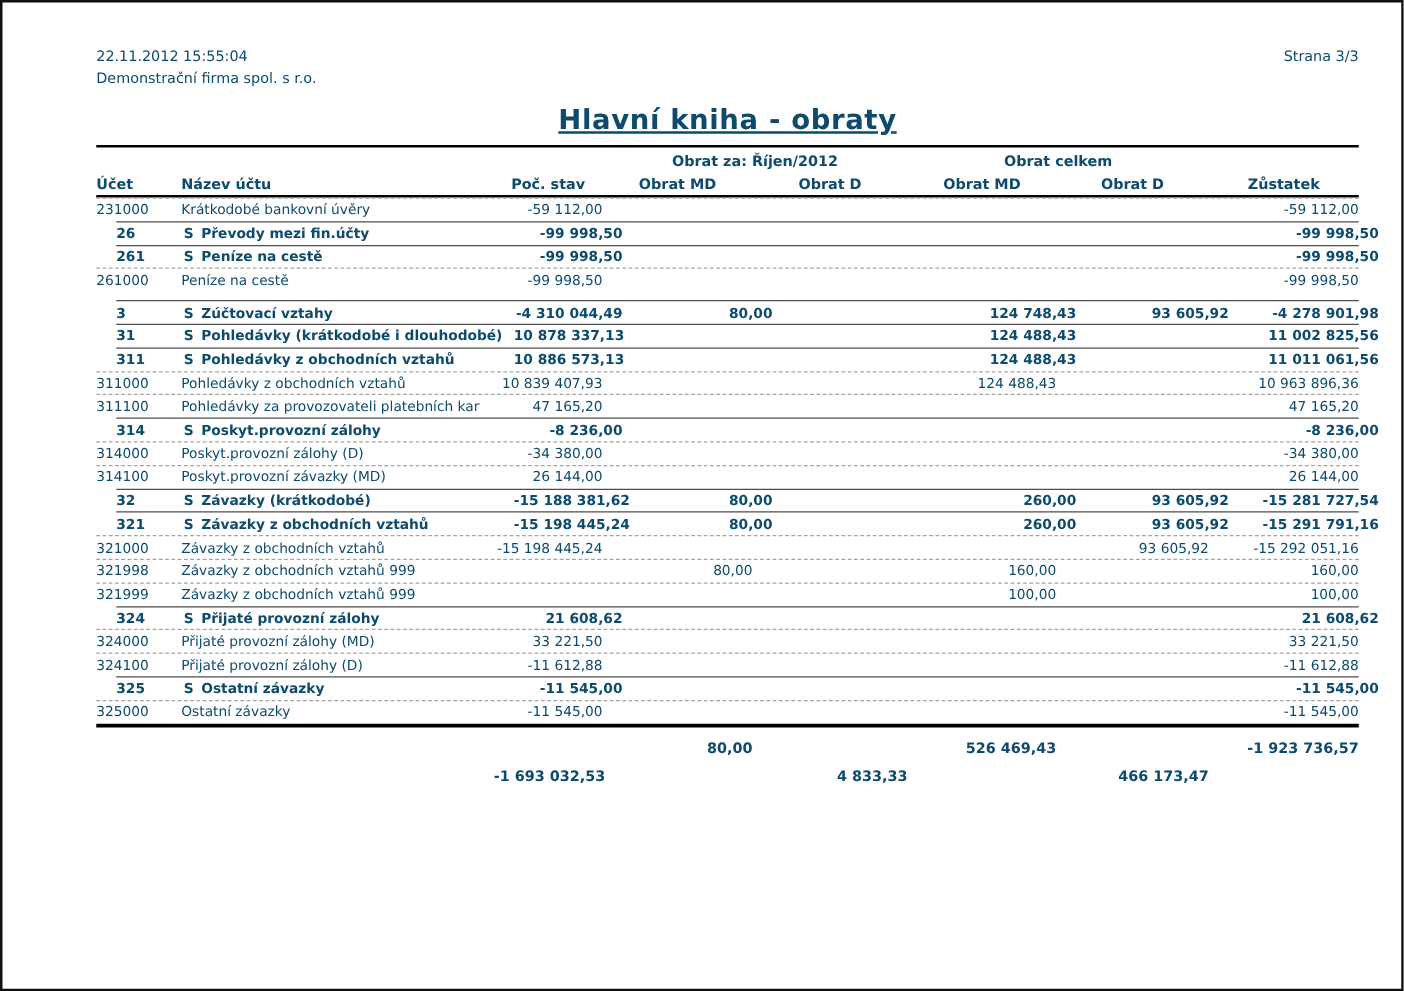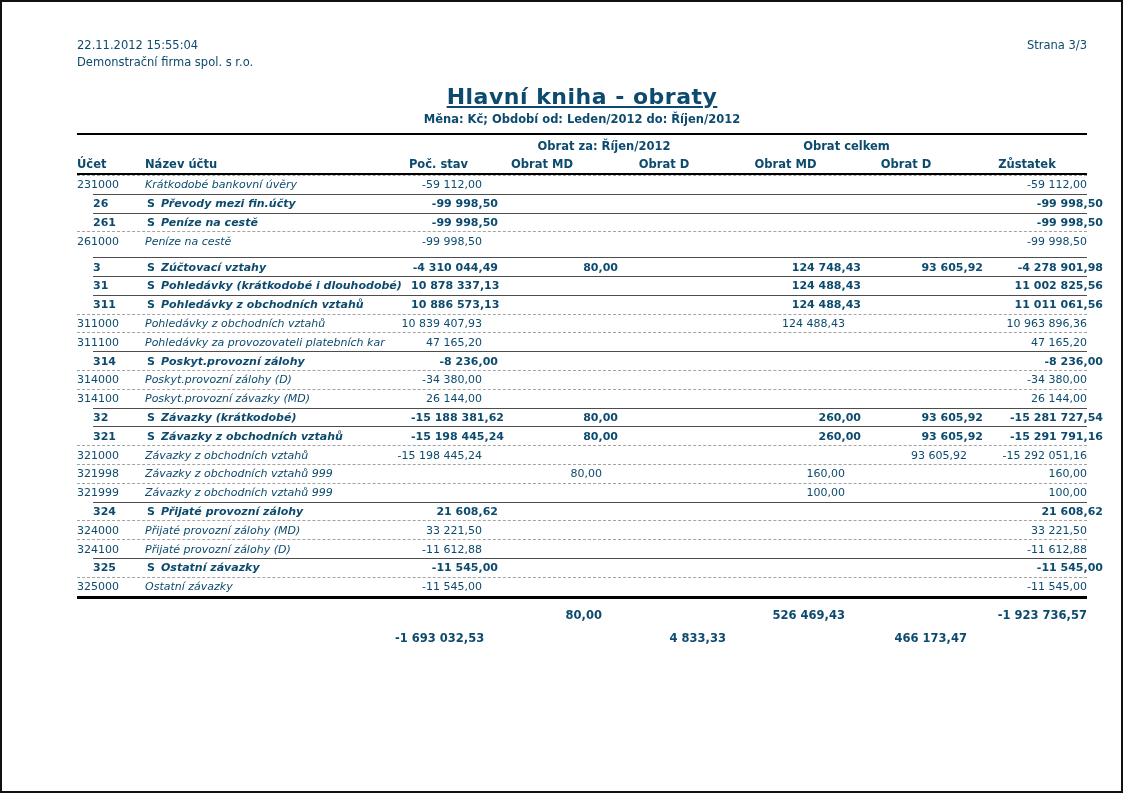--- a/index.html
+++ b/index.html
@@ -25,42 +25,41 @@
   .col-row .num{text-align:center;}
 
   .row{height:17.8px;align-items:center;font-size:11px;}
   .row.bold{font-weight:bold;margin-left:16px;}
   .row.gap{margin-top:7px;}
   .sep-dashed{border-top:1px dashed #a3a3a3;}
   .sep-solid{border-top:1px solid #4d4d4d;}
   .tbody{border-bottom:3px solid #000;}
 
   .ucet{display:flex;justify-content:space-between;padding-right:6px;box-sizing:border-box;}
-  .name{white-space:nowrap;overflow:hidden;padding-right:4px;box-sizing:border-box;font-style:italic;}
+  .name{white-space:nowrap;overflow:hidden;padding-right:4px;box-sizing:border-box;}
   .num{text-align:right;white-space:nowrap;}
 
   .totals .row{height:auto;font-weight:bold;font-size:11.5px;}
   .totals .rowA{padding-top:9px;}
   .totals .rowB{padding-top:9px;padding-bottom:6px;}
 </style>
 </head>
 <body>
 
 <div class="page">
   <div class="content">
     <div class="topbar">
       <div>
         <div>22.11.2012 15:55:04</div>
         <div>Demonstrační firma spol. s r.o.</div>
       </div>
       <div class="pageno">Strana 3/3</div>
     </div>
 
     <div class="title">Hlavní kniha - obraty</div>
-    <div class="subtitle">Měna: Kč; Období od: Leden/2012 do: Říjen/2012</div>
 
     <div class="table">
       <div class="thead">
         <div class="grid group-row">
           <div class="group-per">Obrat za: Říjen/2012</div>
           <div class="group-cel">Obrat celkem</div>
         </div>
         <div class="grid col-row">
           <div>Účet</div>
           <div>Název účtu</div>

